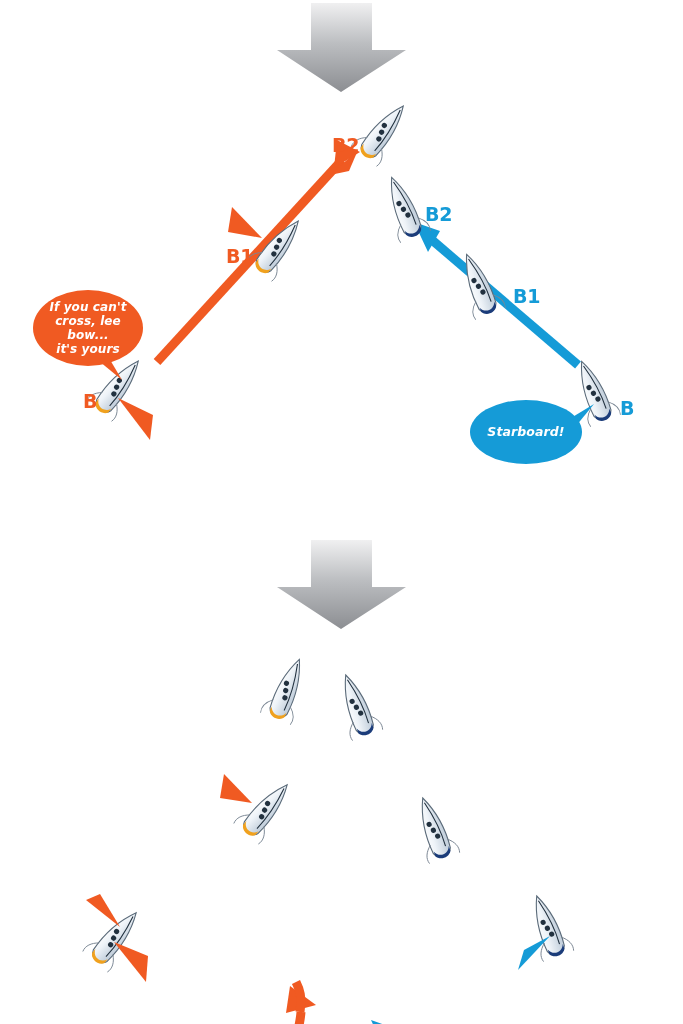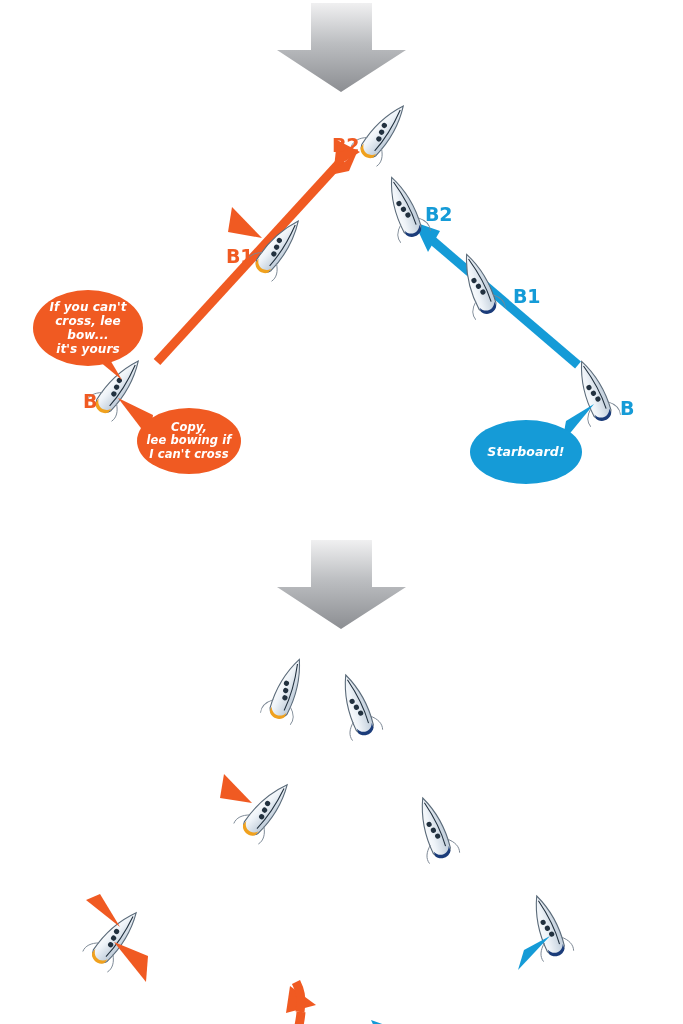--- a/index.html
+++ b/index.html
@@ -175,25 +175,22 @@
         <path d="M153,415 L118,398 L150,440 Z" fill="#f05a22"></path>
         <path d="M566,421 L594,404 L562,443 Z" fill="#159bd7"></path>
       </g>
     </svg>
 
 
     <div class="bubble orange" style="left:33px; top:290px; width:110px; height:76px; font-size:12px;">If you can't
 cross, lee bow...
 it's yours</div>
 
-    <div class="bubble orange" style="left:137px; top:408px; width:104px; height:66px; font-size:11.5px;">Copy,
-lee bowing if
-I can't cross</div>
-
-    <div class="bubble blue" style="left:470px; top:420px; width:112px; height:64px; font-size:12.5px;">Starboard!</div>
+
+    <div class="bubble blue" style="left:470px; top:400px; width:112px; height:64px; font-size:12.5px;">Starboard!</div>
 
     <div class="boat-label orange" style="left:332px; top:134px;">B2</div>
     <div class="boat-label orange" style="left:226px; top:245px;">B1</div>
     <div class="boat-label orange" style="left:83px; top:390px;">B</div>
 
     <div class="boat-label blue" style="left:425px; top:203px;">B2</div>
     <div class="boat-label blue" style="left:513px; top:285px;">B1</div>
     <div class="boat-label blue" style="left:620px; top:397px;">B</div>
   </div>
 

